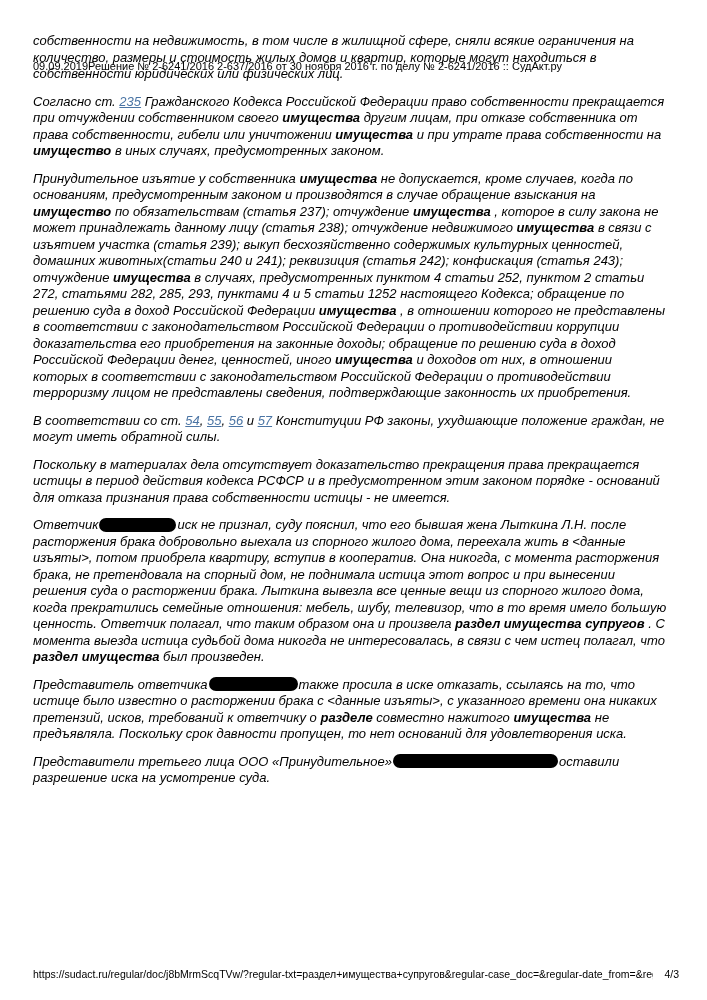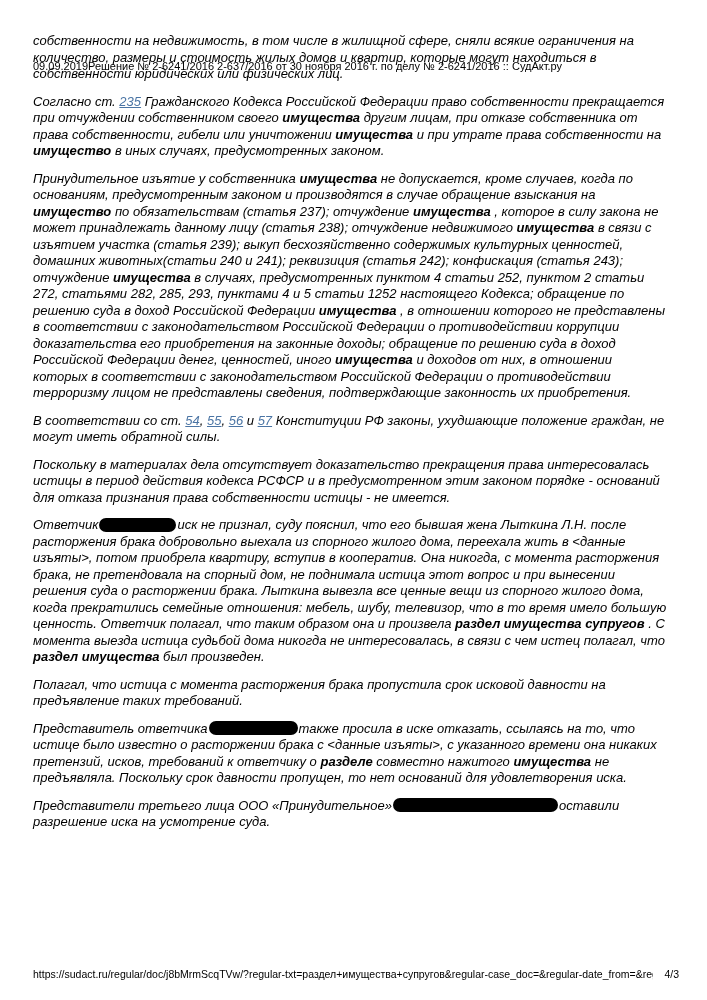--- a/index.html
+++ b/index.html
@@ -47,23 +47,22 @@
 <div class="print-header">
   <span class="date">09.09.2019</span>
   <span class="title">Решение № 2-6241/2016 2-637/2016 от 30 ноября 2016 г. по делу № 2-6241/2016 :: СудАкт.ру</span>
 </div>
 
 <div class="doc-body">
     <p class="para"><span>собственности на недвижимость, в том числе в жилищной сфере, сняли всякие ограничения на количество, размеры и стоимость жилых домов и квартир, которые могут находиться в собственности юридических или физических лиц.</span></p>
     <p class="para"><span>Согласно ст. </span><a class="lnk" style="color: rgb(74, 116, 164);">235</a><span> Гражданского Кодекса Российской Федерации право собственности прекращается при отчуждении собственником своего </span><span class="b">имущества</span><span> другим лицам, при отказе собственника от права собственности, гибели или уничтожении </span><span class="b">имущества</span><span> и при утрате права собственности на </span><span class="b">имущество</span><span> в иных случаях, предусмотренных законом.</span></p>
     <p class="para"><span>Принудительное изъятие у собственника </span><span class="b">имущества</span><span> не допускается, кроме случаев, когда по основаниям, предусмотренным законом и производятся в случае обращение взыскания на </span><span class="b">имущество</span><span> по обязательствам (статья 237); отчуждение </span><span class="b">имущества</span><span> , которое в силу закона не может принадлежать данному лицу (статья 238); отчуждение недвижимого </span><span class="b">имущества</span><span> в связи с изъятием участка (статья 239); выкуп бесхозяйственно содержимых культурных ценностей, домашних животных(статьи 240 и 241); реквизиция (статья 242); конфискация (статья 243); отчуждение </span><span class="b">имущества</span><span> в случаях, предусмотренных пунктом 4 статьи 252, пунктом 2 статьи 272, статьями 282, 285, 293, пунктами 4 и 5 статьи 1252 настоящего Кодекса; обращение по решению суда в доход Российской Федерации </span><span class="b">имущества</span><span> , в отношении которого не представлены в соответствии с законодательством Российской Федерации о противодействии коррупции доказательства его приобретения на законные доходы; обращение по решению суда в доход Российской Федерации денег, ценностей, иного </span><span class="b">имущества</span><span> и доходов от них, в отношении которых в соответствии с законодательством Российской Федерации о противодействии терроризму лицом не представлены сведения, подтверждающие законность их приобретения.</span></p>
     <p class="para"><span>В соответствии со ст. </span><a class="lnk" style="color: rgb(74, 116, 164);">54</a><span>, </span><a class="lnk" style="color: rgb(74, 116, 164);">55</a><span>, </span><a class="lnk" style="color: rgb(74, 116, 164);">56</a><span> и </span><a class="lnk" style="color: rgb(74, 116, 164);">57</a><span> Конституции РФ законы, ухудшающие положение граждан, не могут иметь обратной силы.</span></p>
-    <p class="para"><span>Поскольку в материалах дела отсутствует доказательство прекращения права интересовалась истицы в период действия кодекса РСФСР и в предусмотренном этим законом порядке - оснований для отказа признания права собственности истицы - не имеется.</span></p>
+    <p class="para"><span>Поскольку в материалах дела отсутствует доказательство прекращения права прекращается истицы в период действия кодекса РСФСР и в предусмотренном этим законом порядке - оснований для отказа признания права собственности истицы - не имеется.</span></p>
     <p class="para"><span>Ответчик</span><span class="redaction" style="width: 77px;"></span><span>иск не признал, суду пояснил, что его бывшая жена Лыткина Л.Н. после расторжения брака добровольно выехала из спорного жилого дома, переехала жить в &lt;данные изъяты&gt;, потом приобрела квартиру, вступив в кооператив. Она никогда, с момента расторжения брака, не претендовала на спорный дом, не поднимала истица этот вопрос и при вынесении решения суда о расторжении брака. Лыткина вывезла все ценные вещи из спорного жилого дома, когда прекратились семейные отношения: мебель, шубу, телевизор, что в то время имело большую ценность. Ответчик полагал, что таким образом она и произвела </span><span class="b">раздел имущества супругов</span><span> . С момента выезда истица судьбой дома никогда не интересовалась, в связи с чем истец полагал, что </span><span class="b">раздел имущества</span><span> был произведен.</span></p>
-    <p class="para"><span>Полагал, что истица с момента расторжения брака пропустила срок исковой давности на предъявление таких требований.</span></p>
     <p class="para"><span>Представитель ответчика</span><span class="redaction" style="width: 89px;"></span><span>также просила в иске отказать, ссылаясь на то, что истице было известно о расторжении брака с &lt;данные изъяты&gt;, с указанного времени она никаких претензий, исков, требований к ответчику о </span><span class="b">разделе</span><span> совместно нажитого </span><span class="b">имущества</span><span> не предъявляла. Поскольку срок давности пропущен, то нет оснований для удовлетворения иска.</span></p>
     <p class="para"><span>Представители третьего лица ООО «Принудительное»</span><span class="redaction" style="width: 165px;"></span><span>оставили разрешение иска на усмотрение суда.</span></p>
   </div>
 
 <div class="print-footer">
   <span class="url">https://sudact.ru/regular/doc/j8bMrmScqTVw/?regular-txt=раздел+имущества+супругов&amp;regular-case_doc=&amp;regular-date_from=&amp;regular-date_t…</span>
   <span class="pagenum">4/3</span>
 </div>
 
 </body></html>

